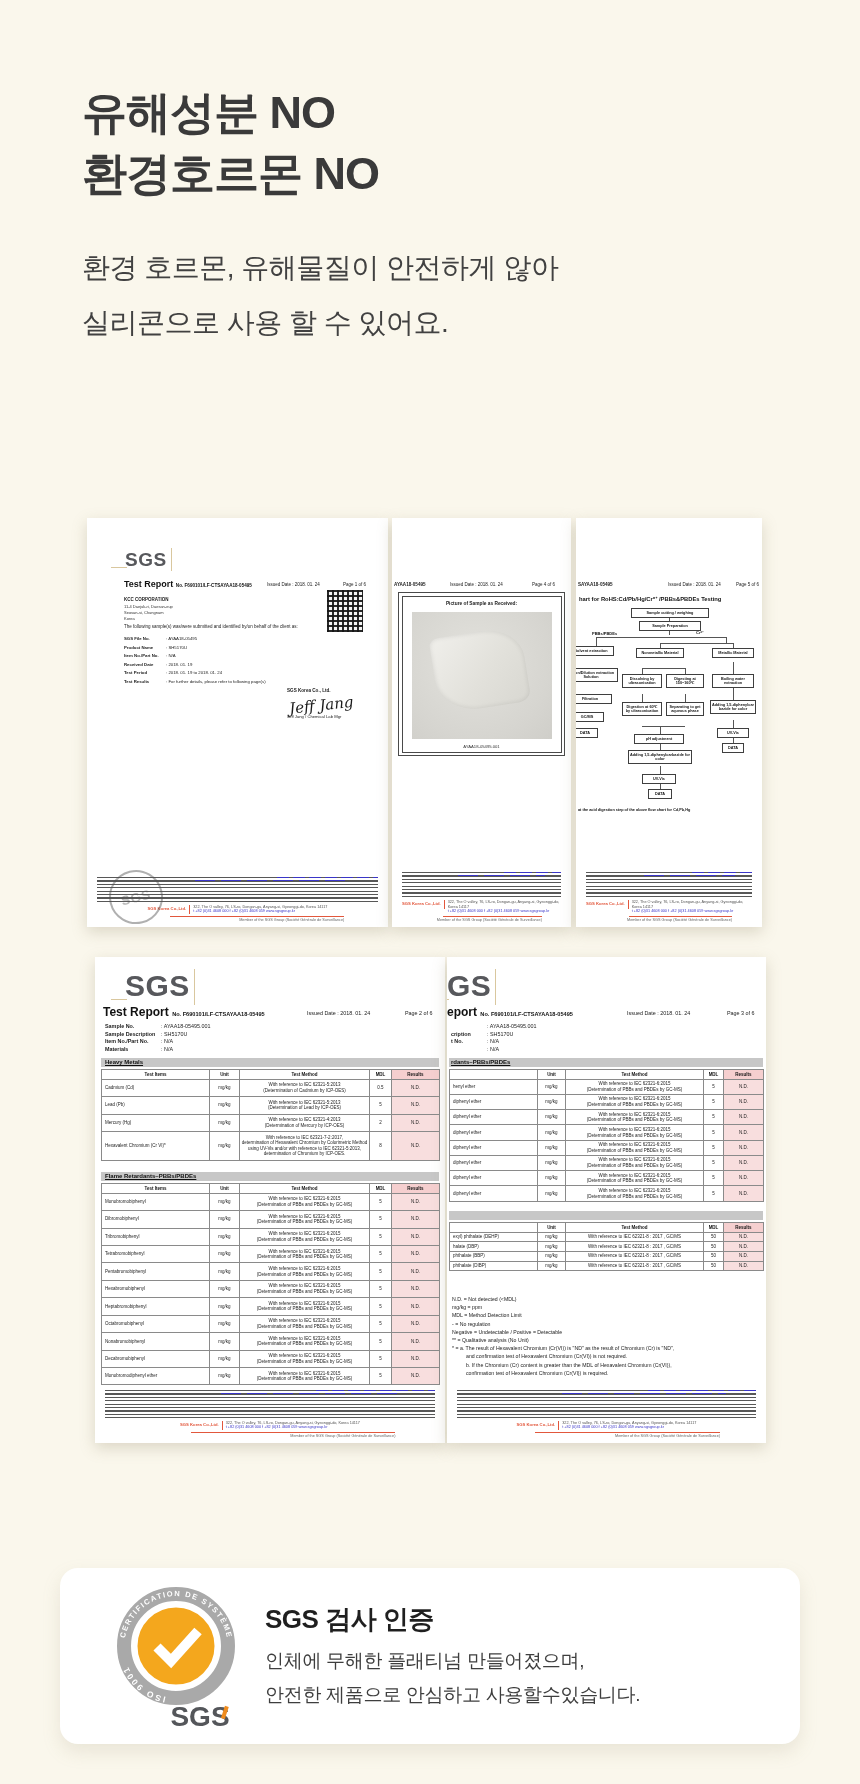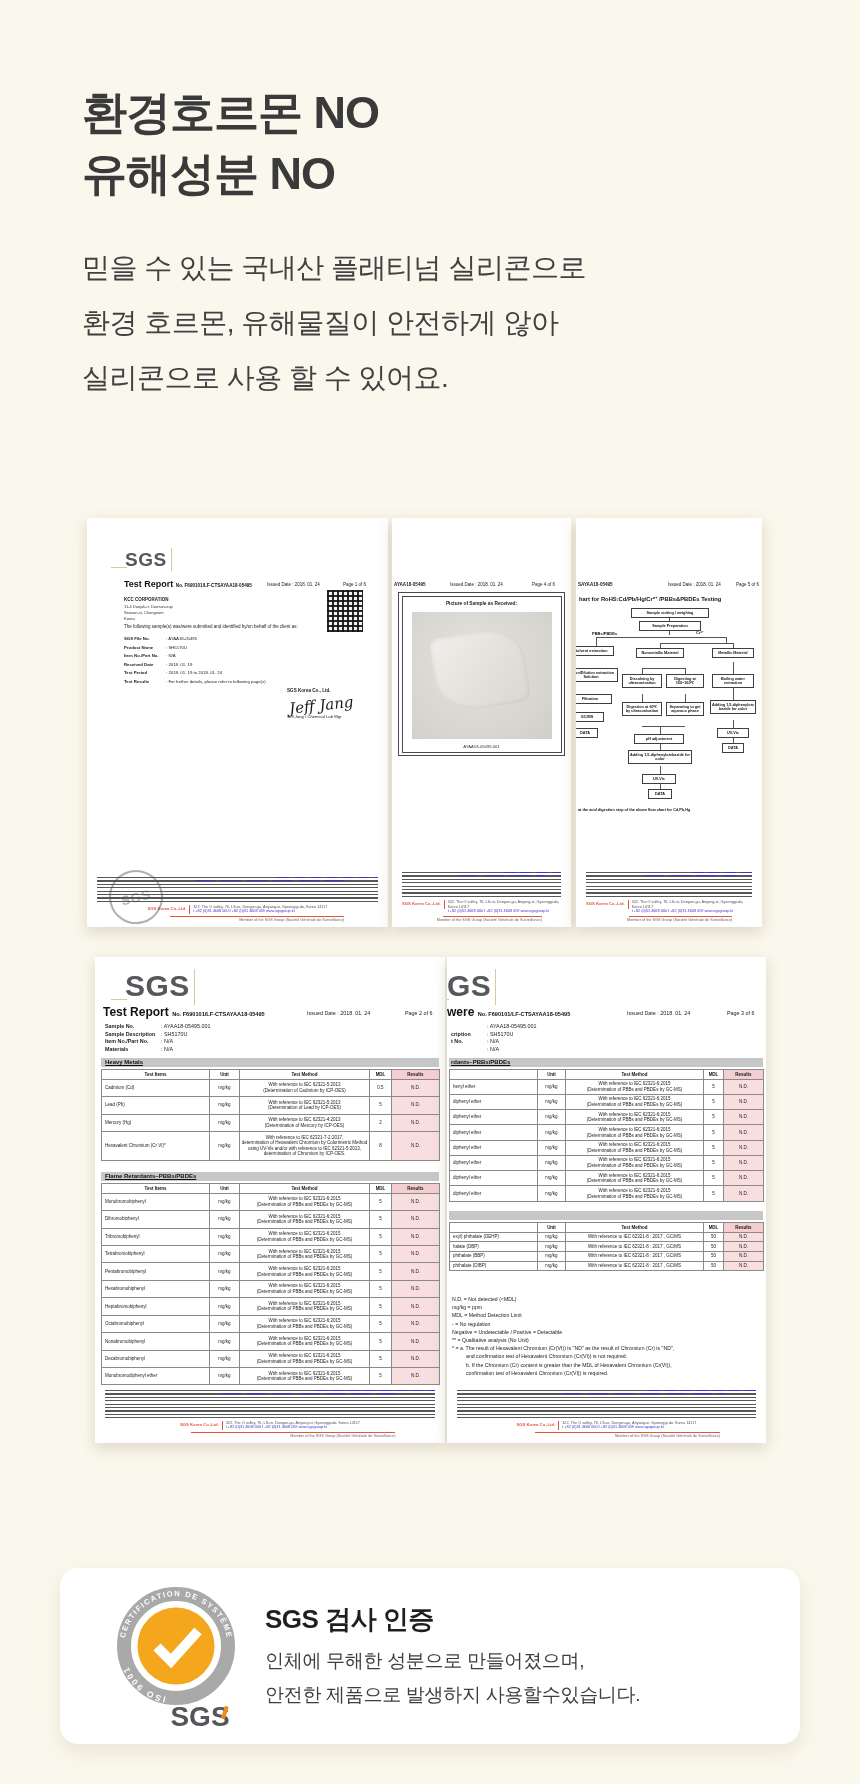--- a/index.html
+++ b/index.html
@@ -199,25 +199,24 @@
   .card-line { position:absolute; left:205px; font-size:19px; color:#3e3e3e; letter-spacing:-0.3px; }
   .card-line.l1 { top:80px; }
   .card-line.l2 { top:114px; }
 </style>
 </head>
 <body>
 
 <div id="page">
 
   <div class="claims-title">
+    <div>유해성분 NO</div>
     <div>환경호르몬 NO</div>
-    <div>유해성분 NO</div>
   </div>
   <div class="claims-desc">
-    <div>믿을 수 있는 국내산 플래티넘 실리콘으로</div>
     <div>환경 호르몬, 유해물질이 안전하게 않아</div>
     <div>실리콘으로 사용 할 수 있어요.</div>
   </div>
 
   <div class="doc doc1">
     <div class="abs sgs-logo" style="left:38px;top:32px;">SGS</div>
     <div class="abs tr-title" style="left:37px;top:61px;font-size:9px;">
       <span>Test Report</span>
       <span class="tr-no">No. F690101/LF-CTSAYAA18-05495</span>
     </div>
@@ -646,21 +645,21 @@
         </span>
       </div>
       <div class="foot-rule"></div>
       <div class="foot-member">Member of the SGS Group (Société Générale de Surveillance)</div>
     </div>
   </div>
 
   <div class="doc docR">
     <div class="abs sgs-logo" style="left:0;top:14px;font-size:30px;">GS</div>
     <div class="abs hdr2" style="left:0;">
-      <span>were</span>
+      <span>eport</span>
       <span class="tr-no">No. F690101/LF-CTSAYAA18-05495</span>
     </div>
     <div class="abs issued2">Issued Date :  2018. 01. 24</div>
     <div class="abs pageno2">Page 3 of 6</div>
     <div class="abs kvs2">
 
         <div class="kv-row">
           <span class="kv-k" style="width:36px;"></span>
           <span class="kv-v">: AYAA18-05495.001</span>
         </div>
@@ -886,17 +885,17 @@
         <text font-size="8.5" font-weight="bold" fill="#ffffff" letter-spacing="2" font-family="Liberation Sans, sans-serif">
           <textPath href="#arcLeft" startOffset="12%">ISO 9001</textPath>
         </text>
         <circle cx="70" cy="64" r="40" fill="#f4a71d" stroke="#ffffff" stroke-width="3"></circle>
         <path d="M 51 65 L 65 79 L 92 49" fill="none" stroke="#ffffff" stroke-width="10"></path>
         <text x="94" y="144" text-anchor="middle" font-size="28" font-weight="bold" fill="#54565a" font-family="Liberation Sans, sans-serif">SGS</text>
         <rect x="117" y="124" width="4" height="13" fill="#f08c1e" transform="rotate(18 119 130)"></rect>
       </svg>
     </div>
     <div class="card-title">SGS 검사 인증</div>
-    <div class="card-line l1">인체에 무해한 성분으로 만들어졌으며,</div>
-    <div class="card-line l2">안전한 제품으로 발생하지 사용할수있습니다.</div>
+    <div class="card-line l1">인체에 무해한 플래티넘 만들어졌으며,</div>
+    <div class="card-line l2">안전한 제품으로 안심하고 사용할수있습니다.</div>
   </div>
 
 </div>
 
 </body></html>

